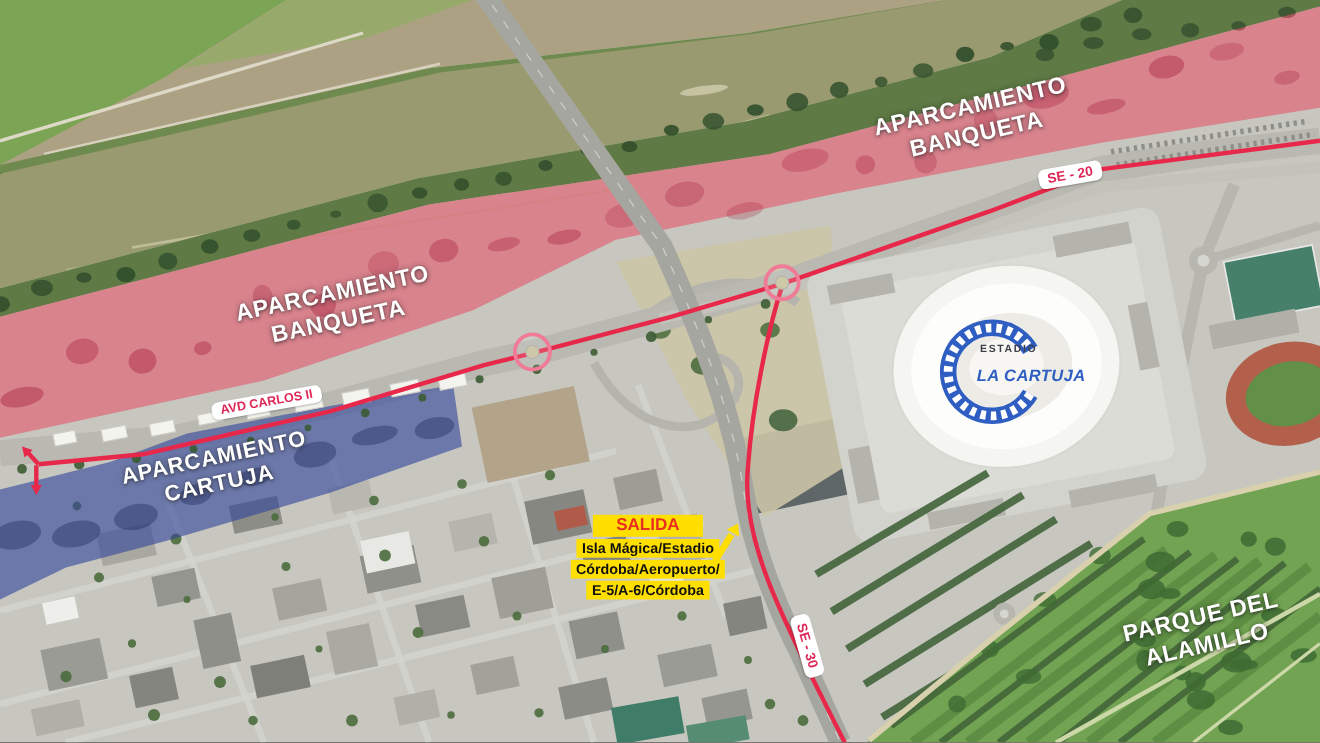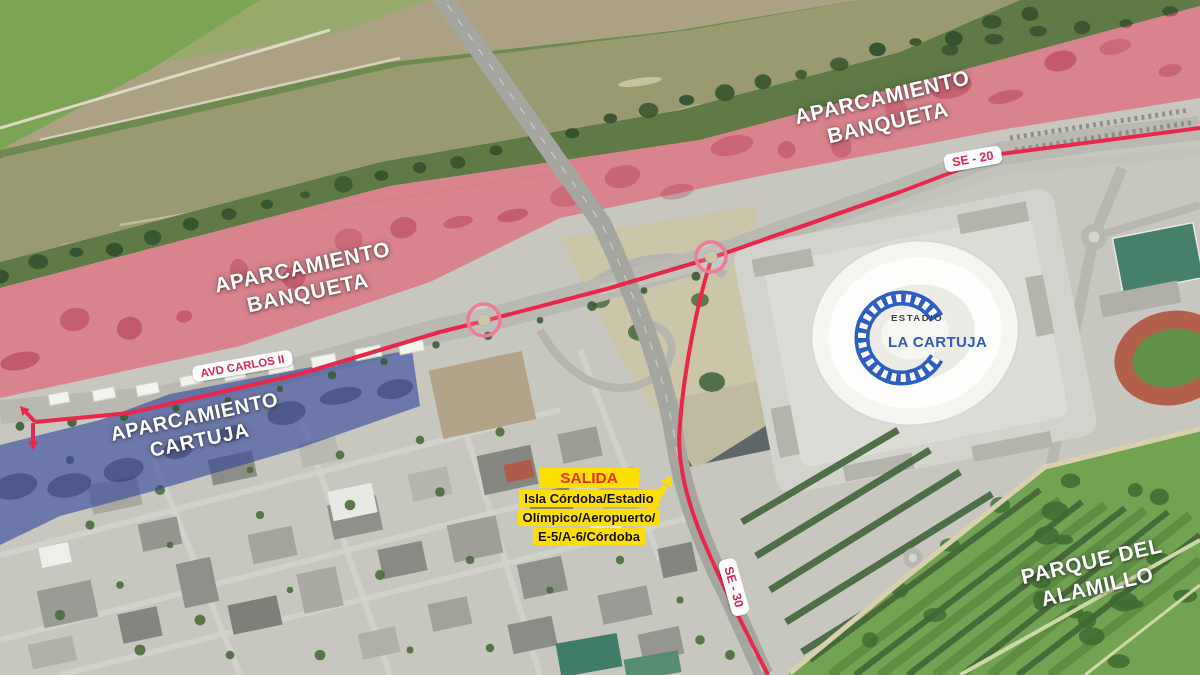--- a/index.html
+++ b/index.html
@@ -32,21 +32,21 @@
     display:inline-block;background:var(--c-exit_bg,#ffdf00);color:var(--c-exit_text,#111111);
     font-weight:bold;font-size:13px;padding:2px 5px;white-space:nowrap;
   }
   .exit-title .exit-chip{color:var(--c-exit_title,#e8301e);font-size:15.5px;padding:2px 21px;}
   .stadium-name1{
     position:absolute;left:891px;top:312px;font-size:9.5px;font-weight:bold;
     letter-spacing:1.5px;color:#3f3f4a;
   }
   .stadium-name2{
     position:absolute;left:888px;top:333px;font-size:15px;font-weight:bold;
-    letter-spacing:.4px;color:var(--c-stadium_blue,#2e5ec2);
+    letter-spacing:.4px;color:var(--c-stadium_blue,#2e5ec2);font-style:italic;
   }
 </style>
 </head>
 <body>
 
 <div class="canvas">
 
 <svg width="1200" height="675" viewBox="0 0 1200 675">
 
   <rect x="0" y="0" width="1200" height="675" fill="#c7c7c0"></rect>
@@ -433,24 +433,24 @@
 
   <div class="pill pill-avd">AVD CARLOS II</div>
   <div class="pill pill-se20">SE - 20</div>
   <div class="pill pill-se30">SE - 30</div>
 
   <div class="exit-sign">
     <div class="exit-row exit-title">
       <span class="exit-chip">SALIDA</span>
     </div>
     <div class="exit-row">
-      <span class="exit-chip">Isla Córdoba/Estadio</span>
+      <span class="exit-chip">Isla Mágica/Estadio</span>
     </div>
     <div class="exit-row">
-      <span class="exit-chip">Olímpico/Aeropuerto/</span>
+      <span class="exit-chip">Córdoba/Aeropuerto/</span>
     </div>
     <div class="exit-row">
       <span class="exit-chip">E-5/A-6/Córdoba</span>
     </div>
   </div>
 
   <div class="stadium-name1">ESTADIO</div>
   <div class="stadium-name2">LA CARTUJA</div>
 </div>
 

